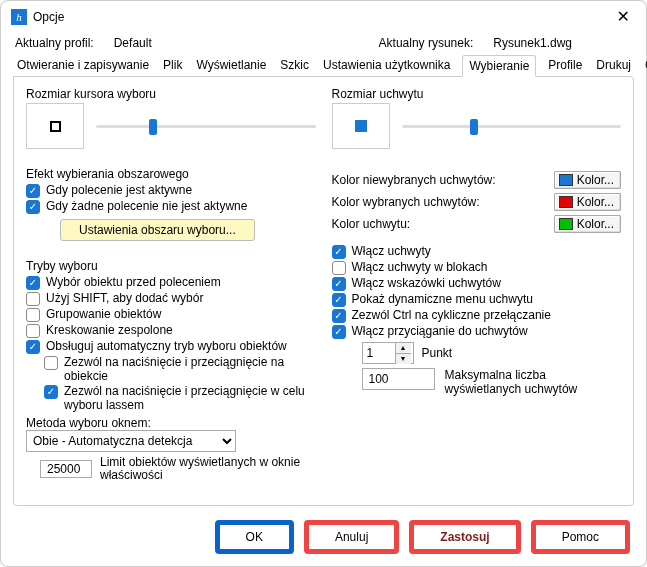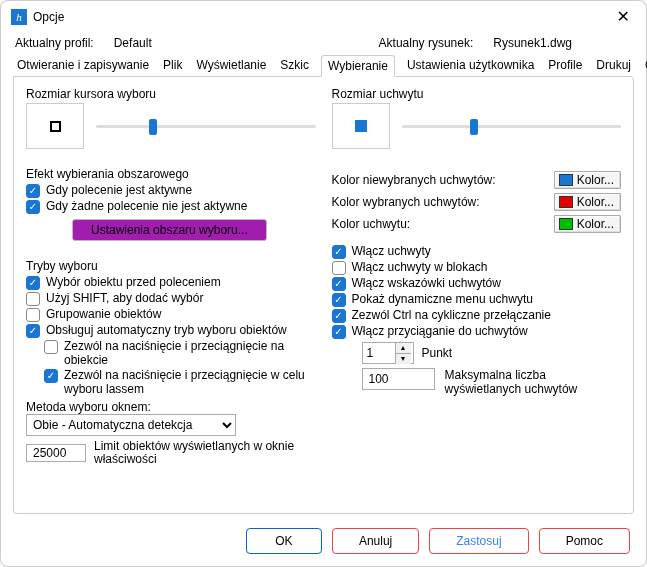--- a/index.html
+++ b/index.html
@@ -150,23 +150,23 @@
     background: #1976d2;
     border-color: #1976d2;
     color: #fff;
   }
   .indent1 { margin-left: 18px; }
   .btn-mid {
     display: inline-block;
     border: 1px solid #bbb;
     border-radius: 3px;
     padding: 3px 18px;
-    background: #a21caf;
-    cursor: pointer;
-    margin: 4px 0 4px 46px;
+    background: #fef9c3;
+    cursor: pointer;
+    margin: 4px 0 4px 34px;
   }
   .color-row {
     display: flex;
     align-items: center;
     gap: 8px;
     margin: 4px 0;
   }
   .color-row .lbl { flex: 1; }
   .color-btn {
     border: 1px solid #aaa;
@@ -227,24 +227,25 @@
     font: inherit;
     background: #fff;
   }
   .limit-row {
     display: flex;
     align-items: center;
     gap: 8px;
     margin-top: 4px;
   }
   .limit-row input {
-    width: 60px;
+    width: 52px;
     padding: 1px 6px;
     border: 1px solid #aaa;
     font: inherit;
+    margin-left: 14px;
   }
   .limit-row .txt { flex: 1; line-height: 13px; }
   .max-row {
     display: flex;
     align-items: flex-start;
     gap: 10px;
     margin-left: 30px;
     margin-top: 4px;
   }
   .max-row input {
@@ -256,28 +257,28 @@
   .section-gap { margin-top: 6px; }
   .footer {
     display: flex;
     justify-content: flex-end;
     gap: 10px;
     padding: 6px 16px 12px 16px;
   }
   .footer button {
     min-width: 76px;
     padding: 5px 26px;
-    border: 1px solid #ef4444;
+    border: 5px solid #ef4444;
     border-radius: 4px;
     background: #fff;
     font: inherit;
     cursor: pointer;
   }
   .footer button.primary { border-color: #0a63c9; }
-  .footer button:disabled { color: #3b82f6; cursor: default; }
+  .footer button:disabled { color: #7f1d1d; cursor: default; font-weight: bold; }
 </style>
 </head>
 <body>
 
 <div class="window">
   <div class="titlebar">
     <div class="app-icon">h</div>
     <div class="title">Opcje</div>
     <div class="close">✕</div>
   </div>
@@ -291,22 +292,22 @@
       <span>Aktualny rysunek:</span>
       <span>Rysunek1.dwg</span>
     </div>
   </div>
 
   <div class="tabs">
     <div class="tab">Otwieranie i zapisywanie</div>
     <div class="tab">Plik</div>
     <div class="tab">Wyświetlanie</div>
     <div class="tab">Szkic</div>
+    <div class="tab">Ustawienia użytkownika</div>
     <div class="tab active">Wybieranie</div>
-    <div class="tab">Ustawienia użytkownika</div>
     <div class="tab">Profile</div>
     <div class="tab">Drukuj</div>
     <div class="tab">Online</div>
   </div>
 
   <div class="content">
 
     <div class="col">
       <div>
         <div class="group-title">Rozmiar kursora wyboru</div>
@@ -340,20 +341,24 @@
           <div class="chk checked">✓</div>
           <span>Wybór obiektu przed poleceniem</span>
         </div>
         <div class="checkbox-row">
           <div class="chk"></div>
           <span>Użyj SHIFT, aby dodać wybór</span>
         </div>
         <div class="checkbox-row">
           <div class="chk"></div>
           <span>Grupowanie obiektów</span>
+        </div>
+        <div class="checkbox-row">
+          <div class="chk"></div>
+          <span>Kreskowanie zespolone</span>
         </div>
         <div class="checkbox-row">
           <div class="chk checked">✓</div>
           <span>Obsługuj automatyczny tryb wyboru obiektów</span>
         </div>
         <div class="checkbox-row indent1">
           <div class="chk"></div>
           <span>Zezwól na naciśnięcie i przeciągnięcie na obiekcie</span>
         </div>
         <div class="checkbox-row indent1">

